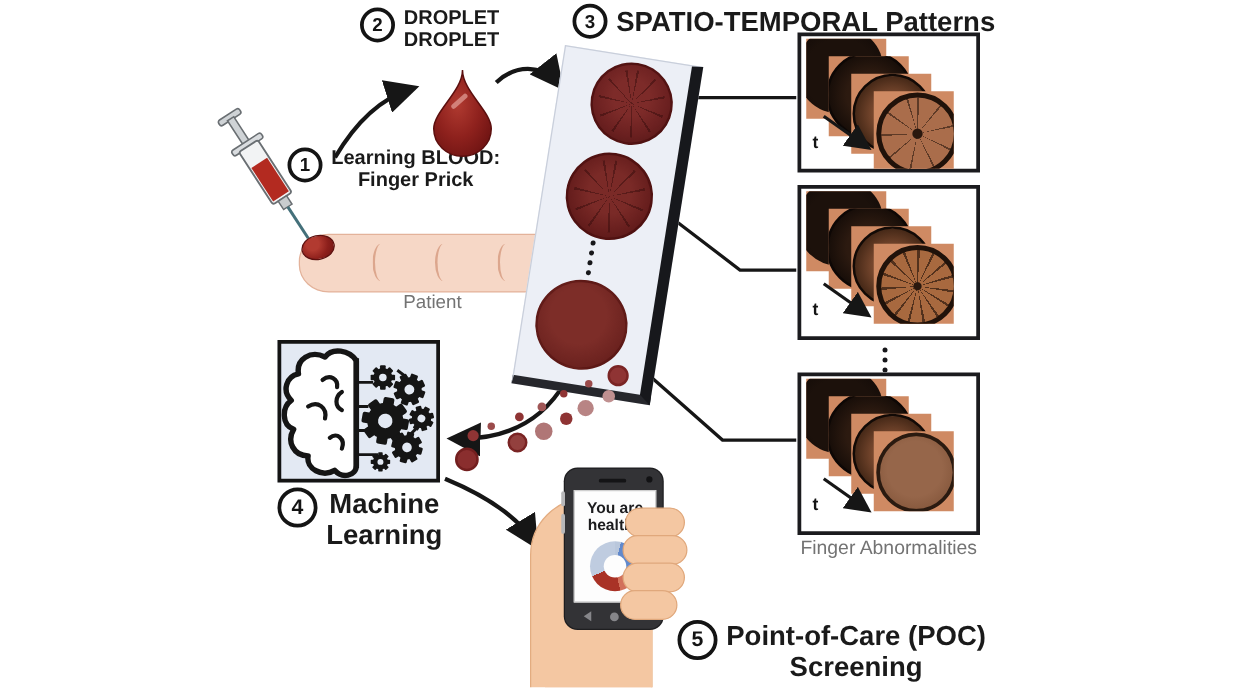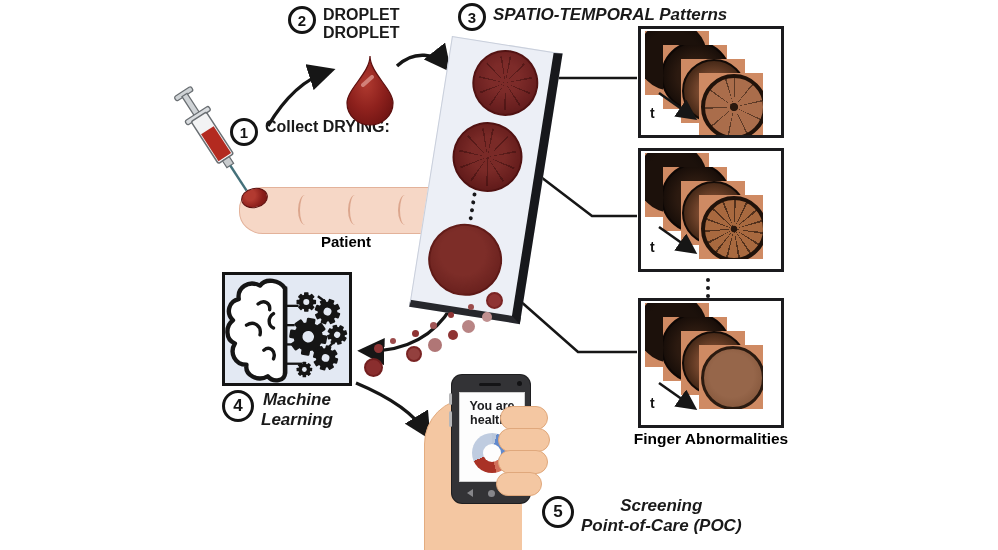--- a/index.html
+++ b/index.html
@@ -7,21 +7,21 @@
           font-family:"Liberation Sans","DejaVu Sans",sans-serif;color:#161616;}
   .abs{position:absolute;}
   
   .step{display:flex;align-items:flex-start;gap:7px;}
   .num-badge{flex:0 0 auto;display:flex;align-items:center;justify-content:center;
              border:3px solid #141414;border-radius:50%;background:#fff;
              font-weight:bold;color:#141414;}
   .nb26{width:22px;height:22px;font-size:15px;}
   .nb30{width:26px;height:26px;font-size:17px;}
   .step-text{font-weight:bold;color:#1a1a1a;line-height:1.15;}
-  .fs16{font-size:16px;} .fs17{font-size:17px;font-style:italic;}
+  .fs16{font-size:16px;} .fs17{font-size:22px;}
   .center{text-align:center;}
   
   .syringe{left:195px;top:80px;transform:rotate(-33deg);}
   
   .finger{left:239px;top:187px;width:216px;height:45px;background:#f6d7c6;
           border:1px solid #e3b29a;border-radius:24px 10px 10px 24px / 22px 10px 10px 22px;}
   .crease{position:absolute;top:7px;width:12px;height:30px;border-left:2.5px solid #dca68d;
           border-radius:50%;}
   .blood-on-finger{left:241px;top:188px;width:25px;height:18px;border-radius:50%;
           background:radial-gradient(circle at 35% 30%,#b23a30 0 25%,#8c1f1b 60%,#6d1412 100%);
@@ -98,21 +98,21 @@
   .screen-text{font-weight:bold;font-size:12.5px;line-height:1.12;color:#1c1c1e;margin-top:6px;}
   .donut{position:absolute;left:12px;top:40px;width:40px;height:40px;border-radius:50%;
          background:conic-gradient(from 0deg,#b9c7dc 0 14deg,#6189cc 14deg 138deg,#d2705a 138deg 168deg,
                     #a93226 168deg 246deg,#bfcce0 246deg 360deg);}
   .donut::after{content:"";position:absolute;inset:11px;border-radius:50%;background:#fdfdfd;}
   .navbar{position:absolute;left:7px;bottom:6px;width:64px;display:flex;justify-content:space-around;align-items:center;}
   .nav-tri{width:0;height:0;border-top:4px solid transparent;border-bottom:4px solid transparent;border-right:6px solid #86868a;}
   .nav-cir{width:7px;height:7px;border-radius:50%;background:#86868a;}
   .nav-sq{width:6px;height:6px;background:#86868a;border-radius:1px;}
   
-  .plain-label{font-weight:bold;color:#000000;}
+  .plain-label{font-weight:normal;color:#737373;}
 </style>
 </head>
 <body>
 
 <div id="canvas">
 
   <svg class="abs" width="998" height="550" viewBox="0 0 998 550" style="left:0;top:0;pointer-events:none;">
     <defs>
       <marker id="ah" markerWidth="9" markerHeight="8" refX="6" refY="4" orient="auto" markerUnits="strokeWidth">
         <path d="M0,0 L8,4 L0,8 Z" fill="#161616"></path>
@@ -161,21 +161,22 @@
     <div class="crease" style="left:58px;"></div>
     <div class="crease" style="left:108px;"></div>
     <div class="crease" style="left:158px;"></div>
   </div>
   <div class="abs blood-on-finger"></div>
   <div class="abs plain-label" style="left:300px;top:233px;width:92px;text-align:center;font-size:15px;">Patient</div>
 
   <div class="abs step" style="left:230px;top:118px;">
     <div class="num-badge nb26">1</div>
     <div class="step-text fs16 center">
-      <div>Collect DRYING:</div>
+      <div>Learning BLOOD:</div>
+      <div>Finger Prick</div>
     </div>
   </div>
 
   <svg class="abs drop" width="50" height="72" viewBox="0 0 50 72">
     <defs>
       <radialGradient id="dg" cx="42%" cy="40%" r="70%">
         <stop offset="0%" stop-color="#b03a30"></stop>
         <stop offset="55%" stop-color="#8e211d"></stop>
         <stop offset="100%" stop-color="#6d1312"></stop>
       </radialGradient>
@@ -338,18 +339,18 @@
     </div>
   </div>
   <div class="fingerwrap fw1"></div>
   <div class="fingerwrap fw2"></div>
   <div class="fingerwrap fw3"></div>
   <div class="fingerwrap fw4"></div>
 
   <div class="abs step" style="left:542px;top:496px;">
     <div class="num-badge nb30">5</div>
     <div class="step-text fs17 center">
+      <div>Point-of-Care (POC)</div>
       <div>Screening</div>
-      <div>Point-of-Care (POC)</div>
     </div>
   </div>
 
 </div>
 
 </body></html>

